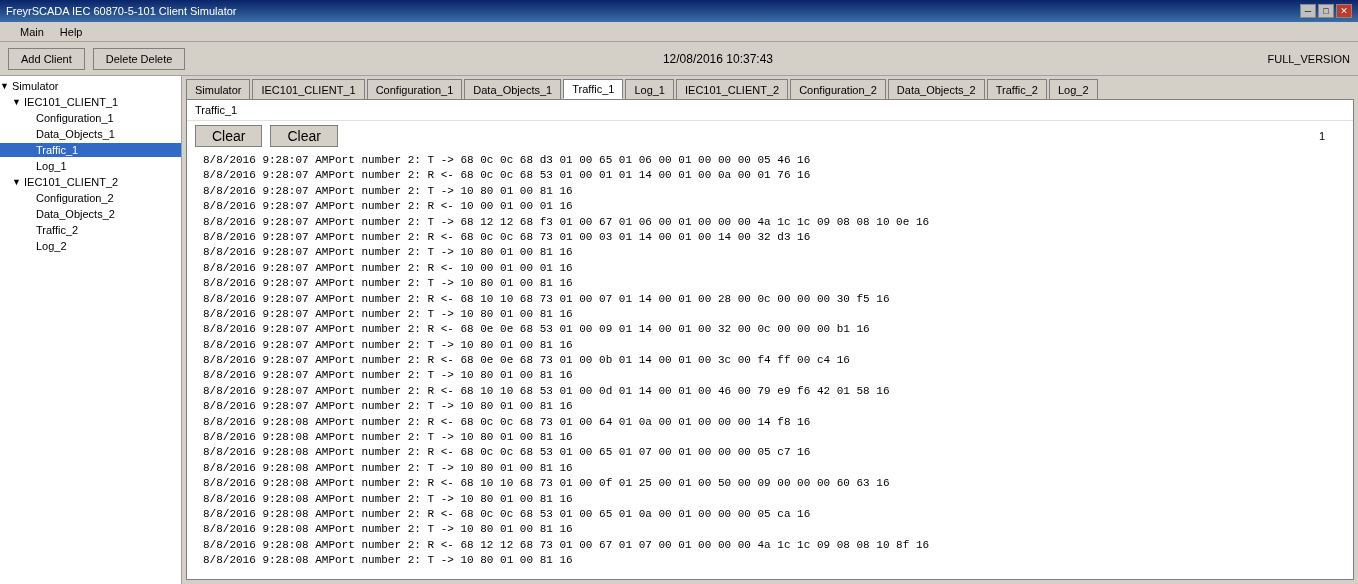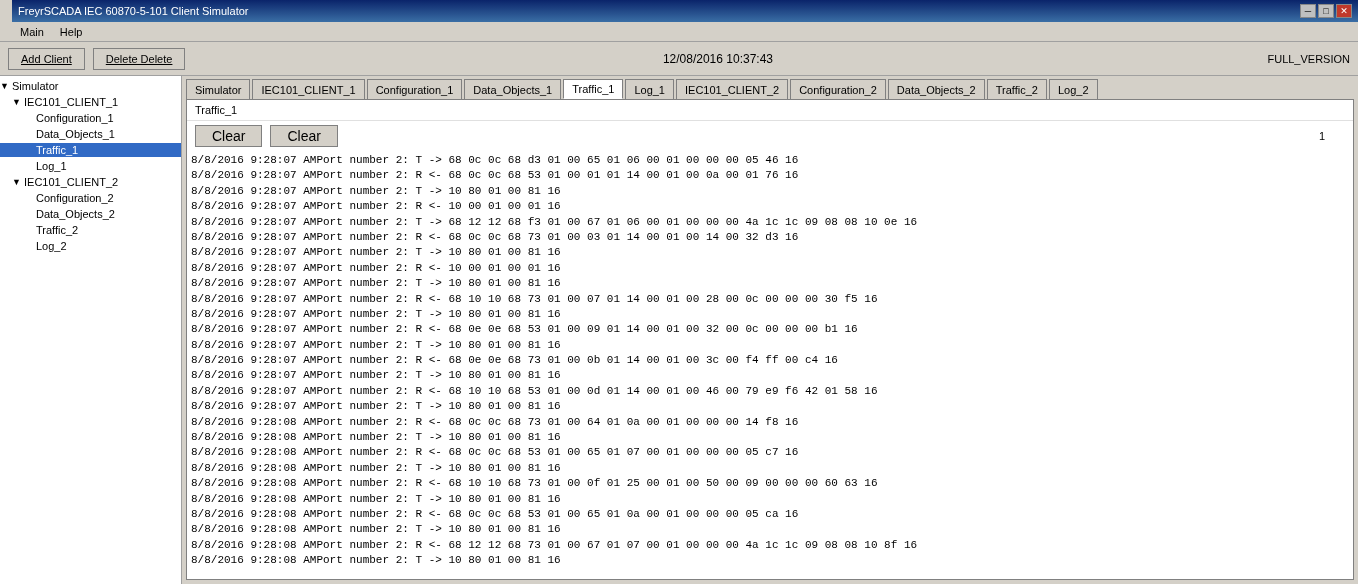--- a/index.html
+++ b/index.html
@@ -15,21 +15,20 @@
 
     
     #title-bar {
       background: linear-gradient(to bottom, #0a246a, #3a6ea5);
       color: white;
       height: 22px;
       display: flex;
       align-items: center;
       padding: 0 6px;
       justify-content: space-between;
-      margin-left: 12px;
     }
     #title-bar .window-controls {
       display: flex;
       gap: 2px;
     }
     #title-bar .win-btn {
       width: 16px;
       height: 14px;
       background: #c0c0c0;
       border: 1px solid #888;
@@ -69,21 +68,20 @@
     }
     #toolbar .toolbar-btn {
       background: #d4d0c8;
       border: 1px solid #808080;
       padding: 3px 12px;
       font-size: 11px;
       cursor: pointer;
       height: 22px;
       display: flex;
       align-items: center;
-      text-decoration: underline;
     }
     #toolbar .datetime {
       flex: 1;
       text-align: center;
       font-size: 12px;
     }
     #toolbar .version {
       font-size: 11px;
       margin-left: 17px;
     }
@@ -200,21 +198,21 @@
     #traffic-counter {
       margin-left: auto;
       font-size: 11px;
       padding-right: 20px;
     }
 
     
     #log-area {
       flex: 1;
       overflow-y: scroll;
-      padding: 2px 4px;
+      padding: 2px 16px;
       font-family: 'Courier New', monospace;
       font-size: 11px;
       background: white;
       line-height: 1.4;
     }
     .log-line {
       white-space: nowrap;
     }
 
     

